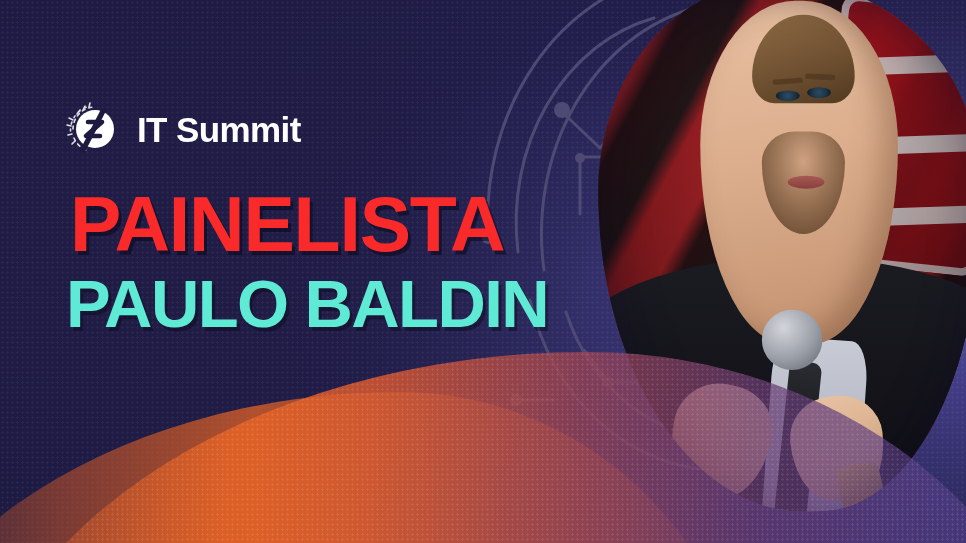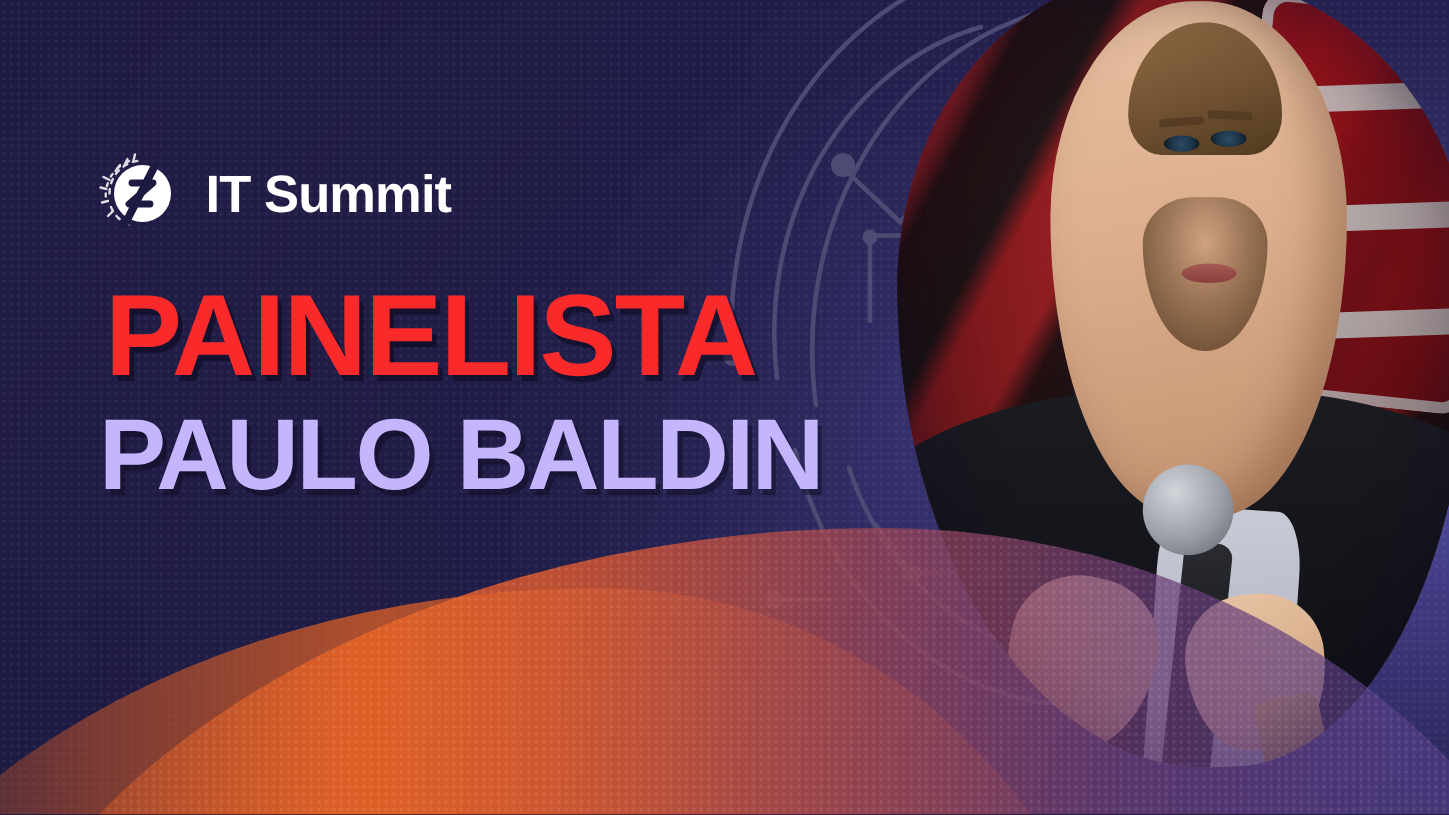--- a/index.html
+++ b/index.html
@@ -407,16 +407,16 @@
         <circle cx="29" cy="29" r="19" fill="#ffffff"></circle>
         <path d="M 37 11 L 17 50" stroke="#1d1a42" stroke-width="5.2" stroke-linecap="round" fill="none"></path>
         <path d="M 22 22 L 36 22 L 20 36 L 34 36" stroke="#1d1a42" stroke-width="4.6" stroke-linecap="round" stroke-linejoin="round" fill="none"></path>
       </svg>
     </div>
     <div class="logo-word">IT Summit</div>
   </div>
 
   <div class="headline">
     <div class="title-main" style="color: rgb(250, 42, 42);">PAINELISTA</div>
-    <div class="title-name" style="color: #c4b5fd;">PAULO BALDIN</div>
+    <div class="title-name" style="color: #5eead4;">PAULO BALDIN</div>
   </div>
 
 </div>
 
 </body></html>

